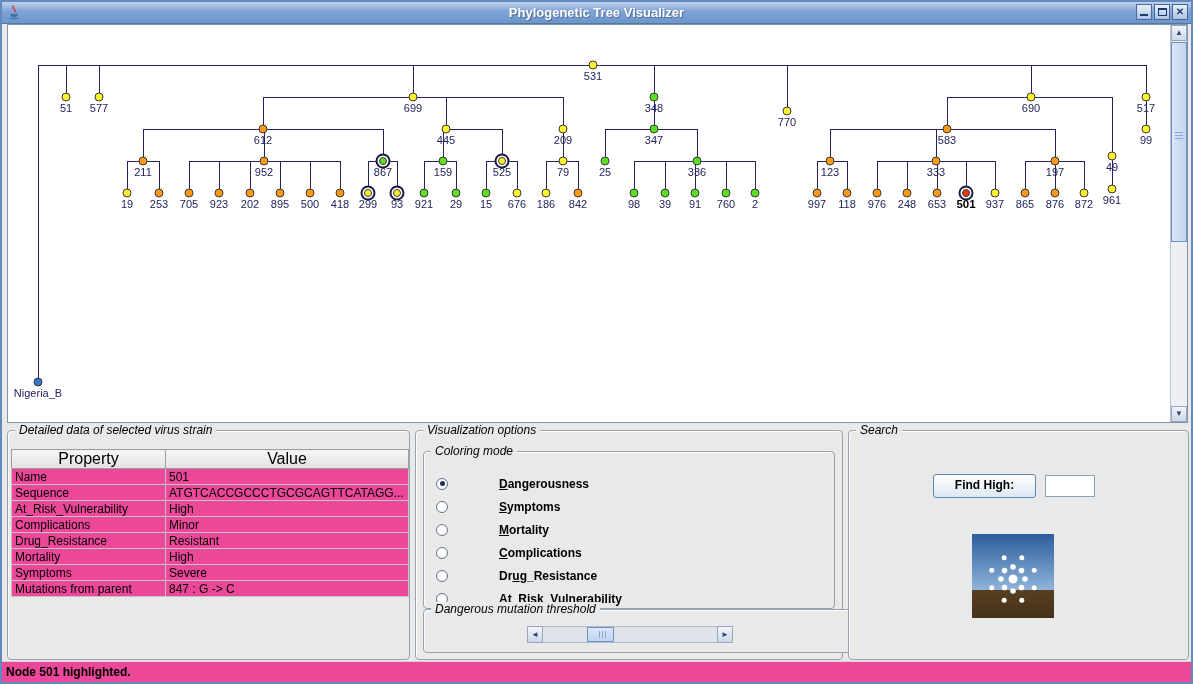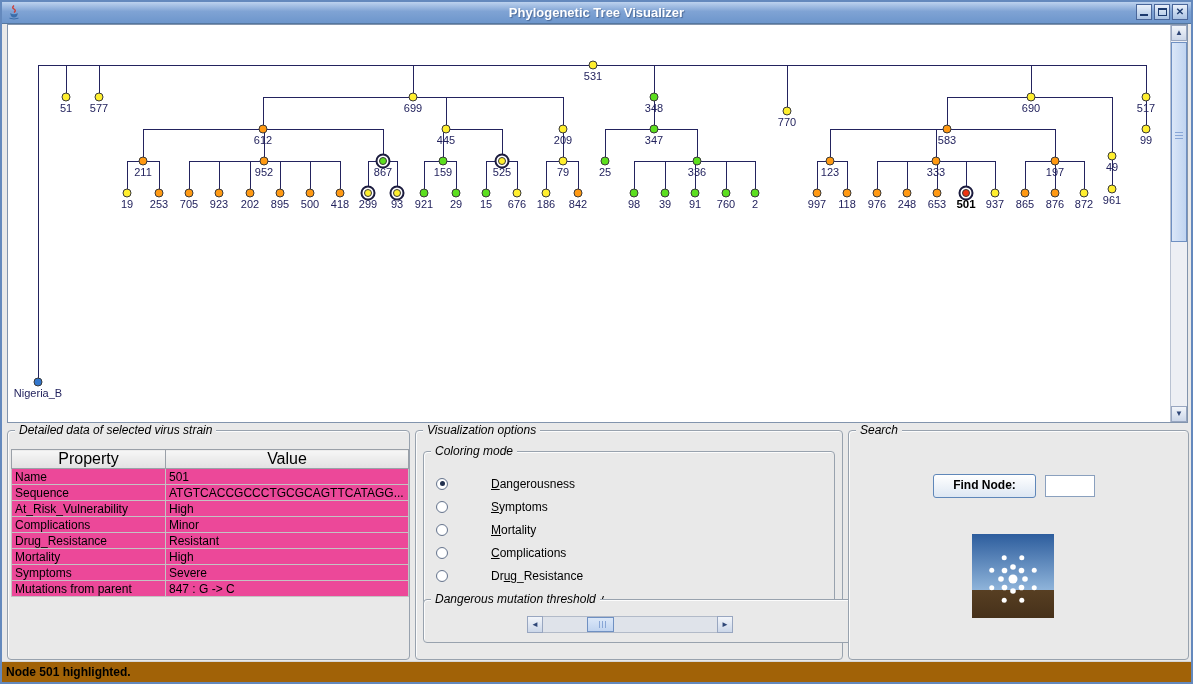--- a/index.html
+++ b/index.html
@@ -54,21 +54,21 @@
   .dtable td{height:16px;box-sizing:border-box;border:1px solid #c3c3c3;background:#ec4899;
     font-size:12px;padding:0 3px;white-space:nowrap;overflow:hidden;}
 
   
   #coloring-list{position:absolute;left:12px;top:20px;}
   .radio-row{display:flex;align-items:center;height:23px;}
   .radio{width:12px;height:12px;box-sizing:border-box;border-radius:50%;
     border:1px solid #68768e;background:radial-gradient(#fff 55%,#dfe6f0);position:relative;}
   .radio.sel::after{content:"";position:absolute;left:2.5px;top:2.5px;width:5px;height:5px;
     border-radius:50%;background:#22314f;}
-  .radio-label{margin-left:7px;font-size:12px;font-weight:normal;color:#000;padding-left:36px;}
+  .radio-label{margin-left:15px;font-size:12px;font-weight:bold;color:#000;padding-left:36px;}
 
   
   .hscroll{position:absolute;left:103px;top:16px;width:206px;height:17px;display:flex;}
   .sb-hbtn{width:16px;height:17px;box-sizing:border-box;flex:none;
     background:linear-gradient(#f2f5fa,#ccd7e9);border:1px solid #98a6c0;
     color:#2f4778;font-size:8px;text-align:center;line-height:15px;}
   .h-track{position:relative;flex:1;background:#dfe3ea;border-top:1px solid #b2bac8;
     border-bottom:1px solid #b2bac8;box-sizing:border-box;}
   .h-thumb{position:absolute;top:0;height:15px;width:27px;box-sizing:border-box;
     background:linear-gradient(#dbe7f8,#c0d4f0);border:1px solid #6f90c2;}
@@ -79,21 +79,21 @@
   .find-btn{position:absolute;left:84px;top:43px;width:103px;height:24px;box-sizing:border-box;
     background:linear-gradient(#ffffff,#dde7f3);border:1px solid #5f87b9;border-radius:3px;
     font-weight:bold;font-size:12px;color:#000;text-align:center;line-height:21px;cursor:default;}
   .find-field{position:absolute;left:196px;top:44px;width:50px;height:22px;box-sizing:border-box;
     border:1px solid #8aa0be;background:#fff;font-size:12px;padding:0 2px;}
   .logo{position:absolute;left:123px;top:103px;width:82px;height:84px;}
   .logo-caption{position:absolute;left:0;right:0;top:203px;text-align:center;
     font-weight:bold;font-size:12.5px;color:#000;}
 
   
-  .statusbar{position:absolute;left:0;right:0;top:659px;height:21px;background:#a16207;
+  .statusbar{position:absolute;left:0;right:0;top:659px;height:21px;background:#ec4899;
     border-top:1px solid #d5d5d5;}
   .status-text{position:absolute;left:4px;top:3px;font-size:12px;font-weight:bold;color:#000;}
 </style>
 </head>
 <body>
 
 <div id="window">
 
   <div class="titlebar">
     <svg class="tb-icon" viewBox="0 0 16 16">
@@ -554,35 +554,35 @@
             <span class="radio"></span>
             <span class="radio-label">Dr<u>u</u>g_Resistance</span>
           </div>
           <div class="radio-row">
             <span class="radio"></span>
             <span class="radio-label">A<u>t</u>_Risk_Vulnerability</span>
           </div>
         </div>
     </div>
 
-    <div class="tpanel" style="left:7px;top:168px;width:452px;height:44px;">
+    <div class="tpanel" style="left:7px;top:178px;width:452px;height:44px;">
       <span class="ptitle">Dangerous mutation threshold</span>
       <div class="hscroll">
         <div class="sb-hbtn">◄</div>
         <div class="h-track">
           <div class="h-thumb" id="h-thumb" style="left: 25%;"></div>
         </div>
         <div class="sb-hbtn">►</div>
       </div>
     </div>
   </div>
 
   <div class="tpanel" style="left:846px;top:428px;width:341px;height:230px;">
     <span class="ptitle">Search</span>
-    <div class="find-btn">Find Node:</div>
+    <div class="find-btn">Find High:</div>
     <input class="find-field" value="" style="">
     <svg class="logo" viewBox="0 0 82 84">
       <defs>
         <linearGradient id="sky" x1="0" y1="0" x2="0" y2="1">
           <stop offset="0" stop-color="#2d5d9d"></stop>
             <stop offset="1" stop-color="#8fb4da"></stop>
         </linearGradient>
         <linearGradient id="dirt" x1="0" y1="0" x2="0" y2="1">
           <stop offset="0" stop-color="#7a5a33"></stop>
             <stop offset="1" stop-color="#46311a"></stop>

